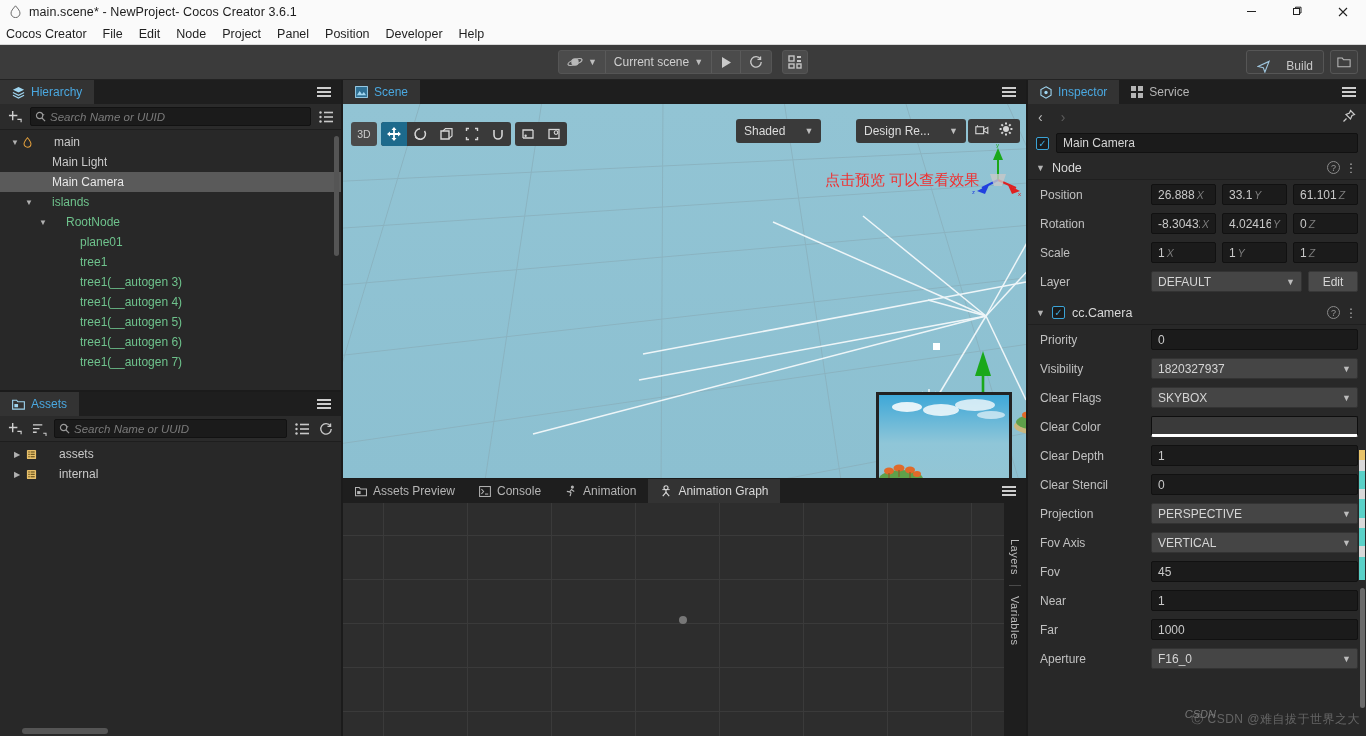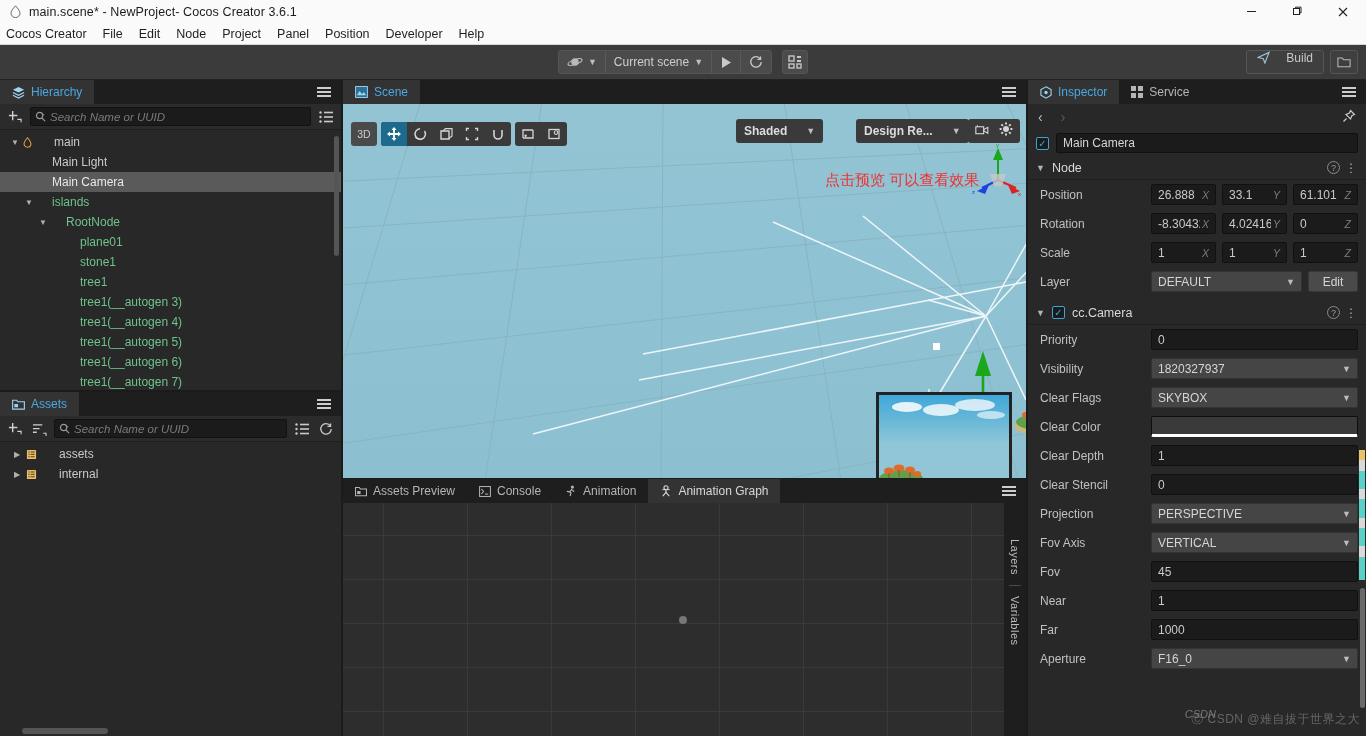--- a/index.html
+++ b/index.html
@@ -52,21 +52,21 @@
   }
   .tb-cell:last-child { border-right: none; }
   .tb-square {
     margin-left: 10px; width: 26px; height: 24px; background:#4b4b4b;
     border:1px solid #555; border-radius:3px;
     display:flex;align-items:center;justify-content:center;
   }
   .chev { font-size: 9px; color:#bdbdbd; margin-left:5px;}
   #toolbar-right { position: absolute; right: 8px; display: flex; align-items: center; gap: 6px;}
   .build-btn {
-    display:flex; align-items:flex-start; gap:16px; height:24px; padding:0 10px;
+    display:flex; align-items:flex-end; gap:16px; height:24px; padding:0 10px;
     border:1px solid #565656; border-radius:3px; color:#c8c8c8; font-size:12px;
     background:#3f3f3f;
   }
   .folder-btn {
     width:28px;height:24px;border:1px solid #565656;border-radius:3px;
     display:flex;align-items:center;justify-content:center;background:#3f3f3f;
   }
 
   
   #redarrow { position:absolute; left:738px; top:42px; width:200px; height:48px; pointer-events:none;}
@@ -130,21 +130,21 @@
     width:26px;height:24px;display:flex;align-items:center;justify-content:center;
     color:#d5d5d5;font-size:11px;
   }
   .sc-btn.active { background:#1d6a8c; }
   .sc-3d {
     position:absolute; width:26px;height:24px;background:#4a4a4a;border-radius:3px;
     display:flex;align-items:center;justify-content:center;color:#cdcdcd;font-size:10.5px;
   }
   .sc-dd {
     position:absolute; height:24px;background:#3a3a3a;border-radius:3px;
-    display:flex;align-items:center;padding:0 8px;color:#dcdcdc;font-size:12px;gap:14px;font-weight:bold;
+    display:flex;align-items:center;padding:0 8px;color:#dcdcdc;font-size:12px;gap:14px;
   }
   .sc-ico {
     position:absolute; height:24px;background:#3a3a3a;border-radius:3px;
     display:flex;align-items:center;padding:0 7px;gap:10px;
   }
 
   
   #bottompanel { position:absolute; background:#282828; }
   #animgraph { position:absolute; left:0; right:0; background:#2d2d2d; overflow:hidden;}
   .vtabs {
@@ -185,21 +185,21 @@
     border-radius:50%; color:#9a9a9a; font-size:9px; display:flex;align-items:center;justify-content:center;
   }
   .sechead .dots { position:absolute; right:9px; color:#b3b3b3; font-size:12px; letter-spacing:0; }
   .prow {
     height:29px; display:flex; align-items:center; padding:0 8px 0 12px; gap:6px;
   }
   .plabel { width:105px; color:#c0c0c0; font-size:12px; flex:none;}
   .pfield {
     flex:1; height:21px; background:#1b1b1b; border:1px solid #111; border-radius:2px;
     display:flex; align-items:center; padding:0 6px; color:#c9c9c9; font-size:12px;
-    justify-content:space-between; overflow:hidden;
+    justify-content:flex-start; overflow:hidden;
   }
   .pfield .axis { color:#7d7d7d; font-size:10.5px; font-style:italic; padding-left:2px;}
   .pfield .val { overflow:hidden; white-space:nowrap; }
   .pselect {
     flex:1; height:21px; background:#454545; border:1px solid #333; border-radius:2px;
     display:flex; align-items:center; justify-content:space-between;
     padding:0 6px; color:#d5d5d5; font-size:12px;
   }
   .editbtn {
     width:50px;height:21px;background:#4a4a4a;border:1px solid #383838;border-radius:2px;
@@ -393,24 +393,20 @@
             <span class="tw">▼</span>
             <span class="tlabel green">islands</span>
           </div>
           <div class="trow" style="padding-left: 36px;">
             <span class="tw">▼</span>
             <span class="tlabel green">RootNode</span>
           </div>
           <div class="trow" style="padding-left: 50px;">
             <span class="tw"></span>
             <span class="tlabel green">plane01</span>
-          </div>
-          <div class="trow" style="padding-left: 50px;">
-            <span class="tw"></span>
-            <span class="tlabel green">stone1</span>
           </div>
           <div class="trow" style="padding-left: 50px;">
             <span class="tw"></span>
             <span class="tlabel green">tree1</span>
           </div>
           <div class="trow" style="padding-left: 50px;">
             <span class="tw"></span>
             <span class="tlabel green">tree1(__autogen 3)</span>
           </div>
           <div class="trow" style="padding-left: 50px;">

